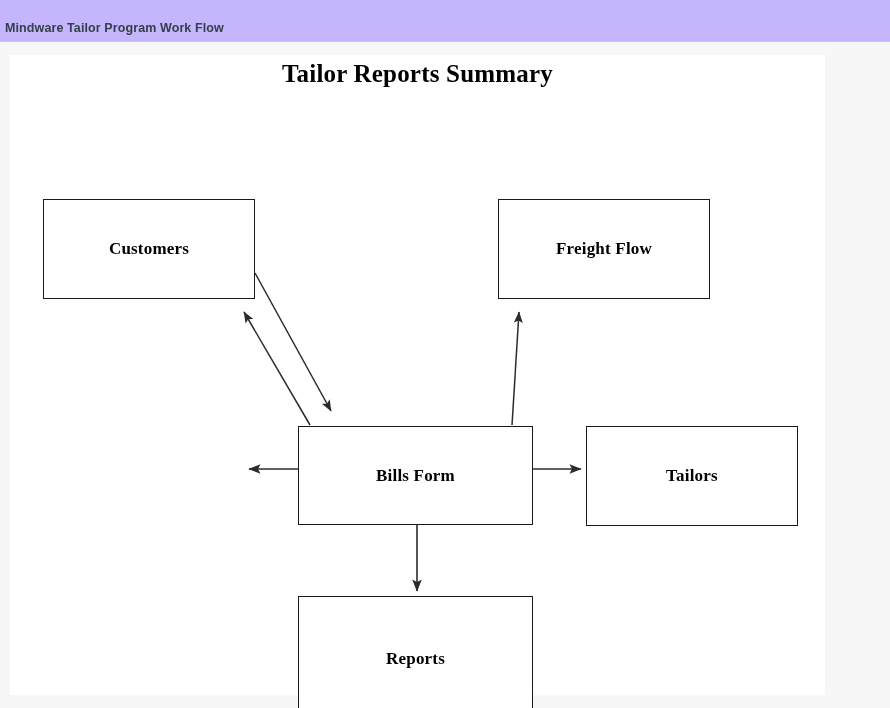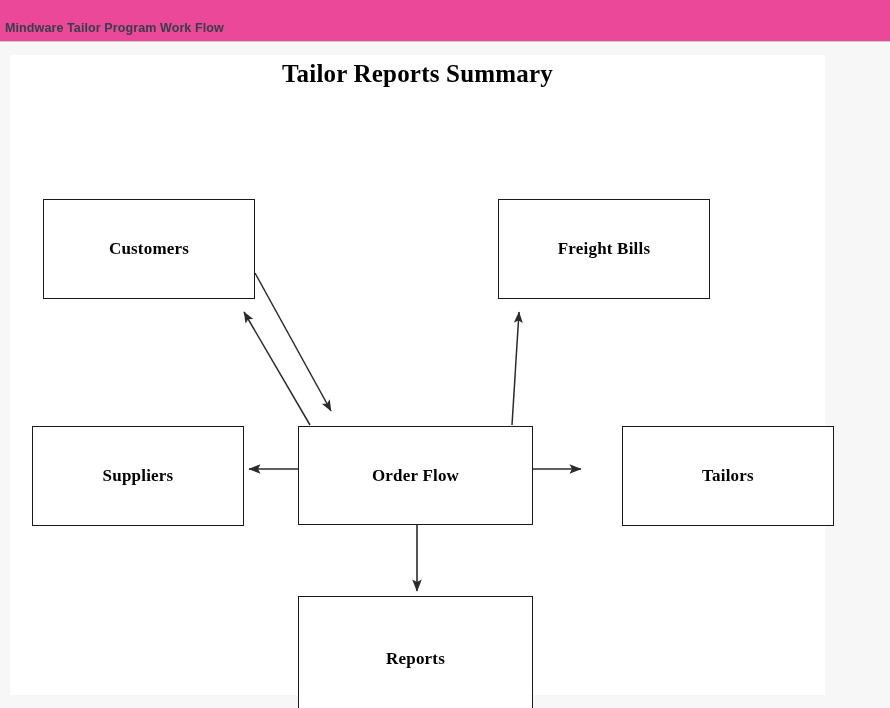--- a/index.html
+++ b/index.html
@@ -23,21 +23,21 @@
     background: #f7f7f7;
   }
 
   
   .header-bar {
     position: absolute;
     left: 0;
     top: 0;
     width: 890px;
     height: 42px;
-    background: #ec4899;
+    background: #c4b5fd;
     border-bottom: 1px solid #c9c9c9;
     box-sizing: border-box;
   }
   .header-title {
     position: absolute;
     left: 5px;
     top: 21px;
     font-family: "Liberation Sans", sans-serif;
     font-size: 12.5px;
     font-weight: bold;
@@ -86,21 +86,21 @@
     font-weight: bold;
     color: #000000;
     letter-spacing: 0.2px;
     white-space: nowrap;
   }
 
   .node-customers   { left: 33px;  top: 144px; width: 212px; height: 100px; }
   .node-freight     { left: 488px; top: 144px; width: 212px; height: 100px; }
   .node-suppliers   { left: 22px;  top: 371px; width: 212px; height: 100px; }
   .node-orderform   { left: 288px; top: 371px; width: 235px; height: 99px;  }
-  .node-tailors     { left: 576px; top: 371px; width: 212px; height: 100px; margin-left: 36px; }
+  .node-tailors     { left: 576px; top: 371px; width: 212px; height: 100px; }
   .node-reports     { left: 288px; top: 541px; width: 235px; height: 125px;  }
 
   
   .connectors {
     position: absolute;
     left: 0;
     top: 0;
     width: 815px;
     height: 640px;
     pointer-events: none;
@@ -137,29 +137,26 @@
       <line x1="523" y1="414" x2="571" y2="414" stroke="#2b2b2b" stroke-width="1.6" marker-end="url(#arrow-head)"></line>
 
       <line x1="407" y1="470" x2="407" y2="536" stroke="#2b2b2b" stroke-width="1.6" marker-end="url(#arrow-head)"></line>
     </svg>
 
     <div class="node node-customers">
       <span class="node-label">Customers</span>
     </div>
 
     <div class="node node-freight">
-      <span class="node-label">Freight Bills</span>
+      <span class="node-label">Freight Flow</span>
     </div>
 
-    <div class="node node-suppliers">
-      <span class="node-label">Suppliers</span>
-    </div>
 
     <div class="node node-orderform">
-      <span class="node-label">Order Flow</span>
+      <span class="node-label">Bills Form</span>
     </div>
 
     <div class="node node-tailors">
       <span class="node-label">Tailors</span>
     </div>
 
     <div class="node node-reports">
       <span class="node-label">Reports</span>
     </div>
 

